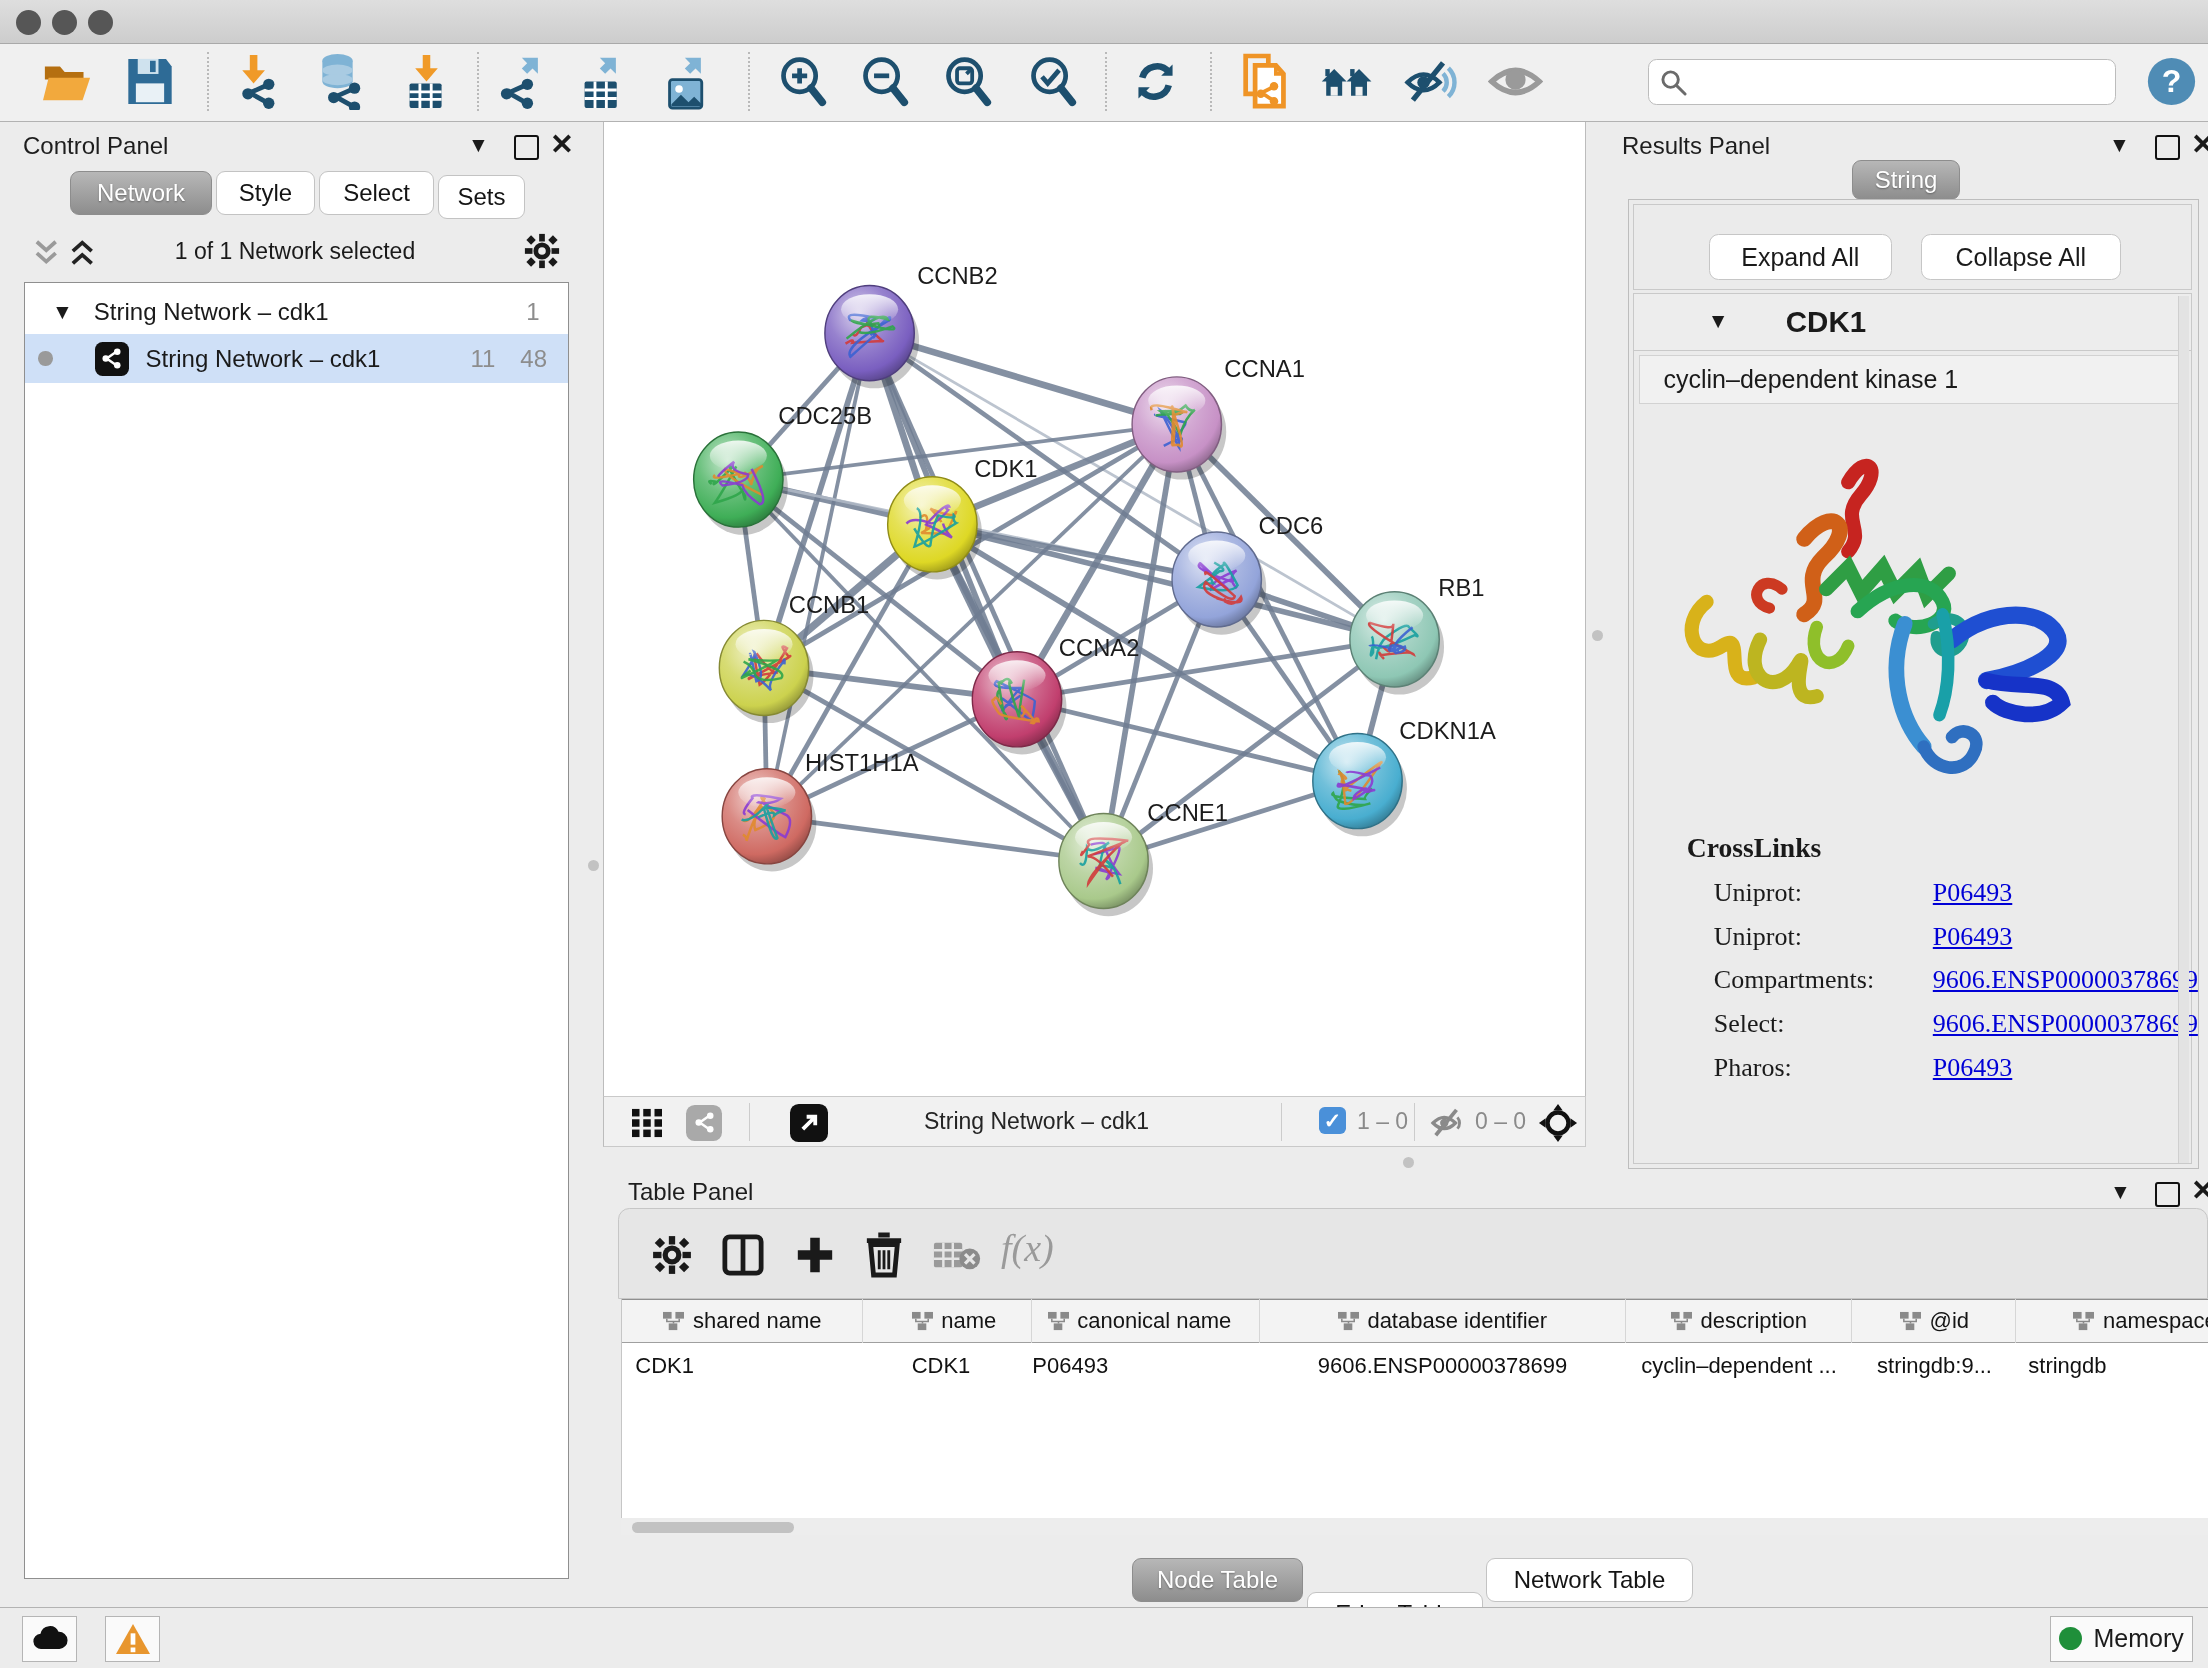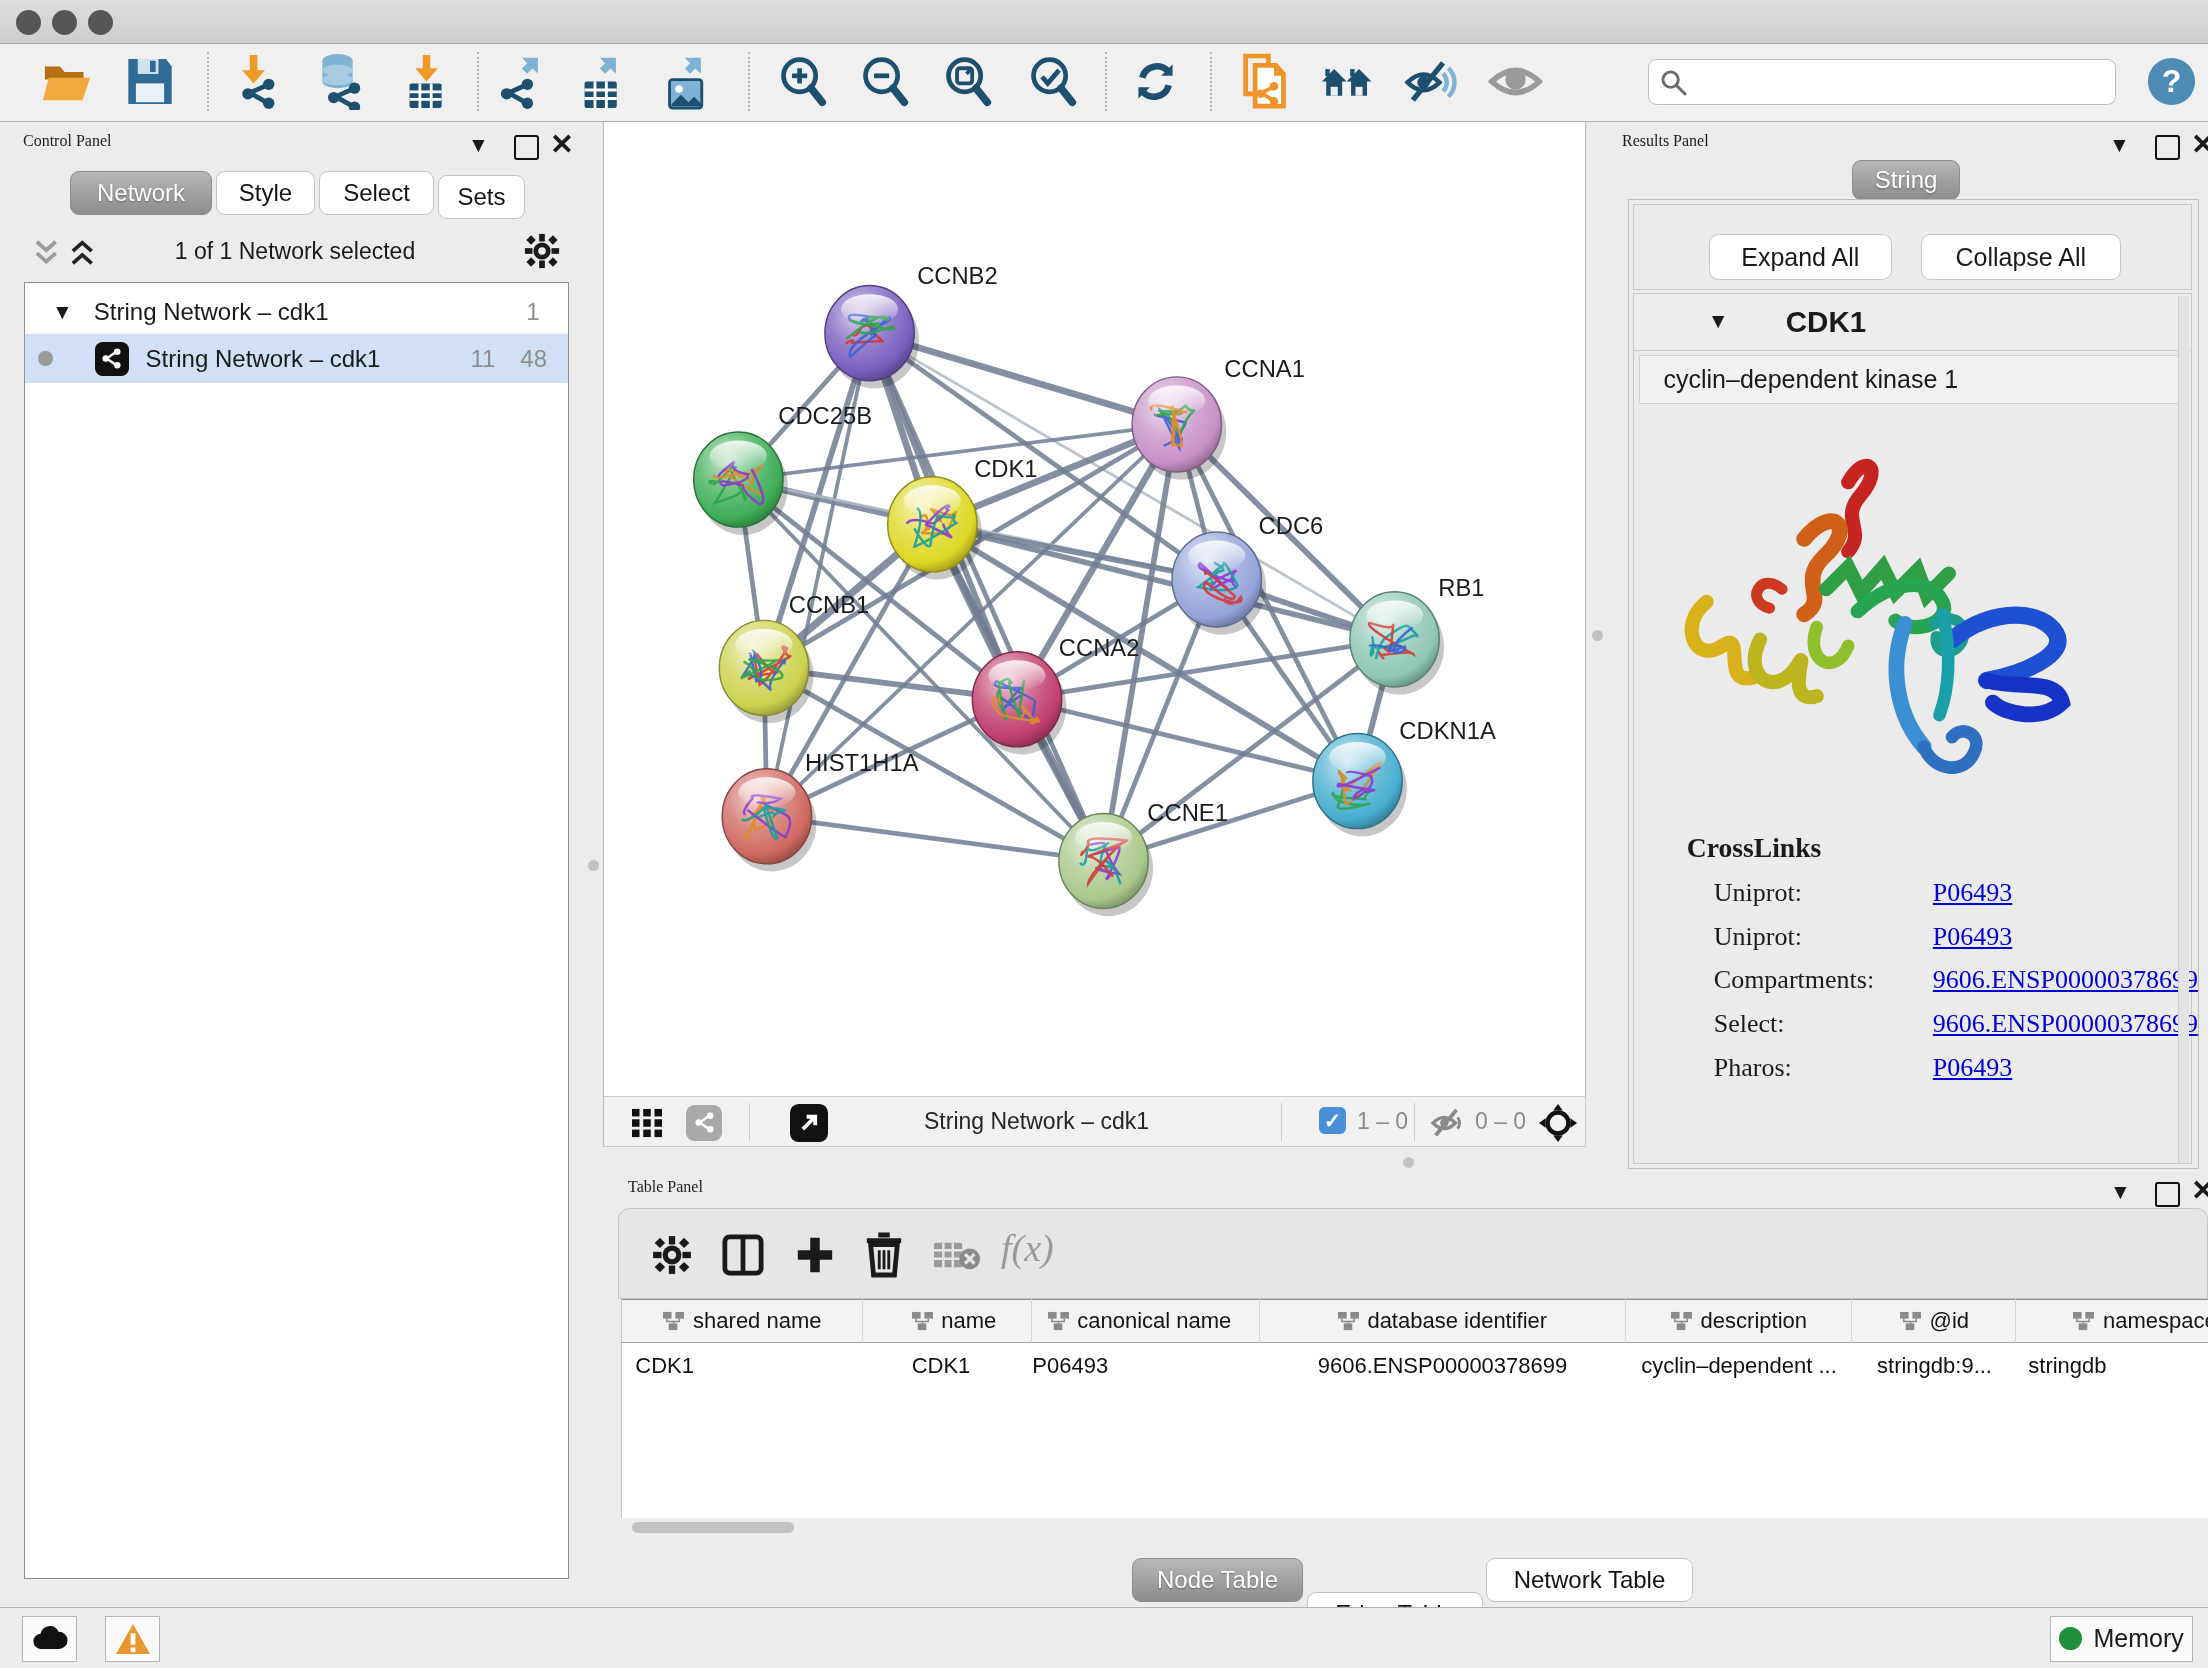--- a/index.html
+++ b/index.html
@@ -16,21 +16,21 @@
 
   
   .toolbar { left:0; top:44px; width:2208px; height:78px; background:#f0f0f0; border-bottom:1px solid #b2b2b2; }
   .tb-btn { top:3.8px; width:55px; height:68px; display:flex; align-items:center; justify-content:center; }
   .tb-sep { top:7.6px; width:0; height:59px; border-left:2.9px dotted #b9b9b9; }
   .searchbox { top:15px; width:468px; height:46px; background:#ffffff; border:1.9px solid #bcbcbc; border-radius:8.6px;
     display:flex; align-items:center; padding-left:11.4px; gap:7.6px; }
   .searchbox input { border:none; outline:none; font-size:23px; width:399px; background:transparent; font-family:"Liberation Sans",sans-serif; }
 
   
-  .panel-title { font-size:16px; color:#1d1d1d;font-family:Liberation Serif, serif; }
+  .panel-title { font-size:24px; color:#1d1d1d; }
   .ctrl-box { width:25px; height:25px; border:2.9px solid #111; border-radius:2.9px; }
   .ctrl-x { font-size:28.5px; font-weight:bold; }
   .tri { font-size:21px; }
 
   
   .tab { height:44px; border:1px solid #c3c3c3; border-radius:9px; background:#ffffff;
     display:flex; align-items:center; justify-content:center; font-size:24px; color:#141414; }
   .tab.active { background:linear-gradient(#b7b7b7,#8d8d8d); color:#ffffff; border-color:#8d8d8d;
     text-shadow:0 1px 1.9px rgba(0,0,0,.35); }
 

